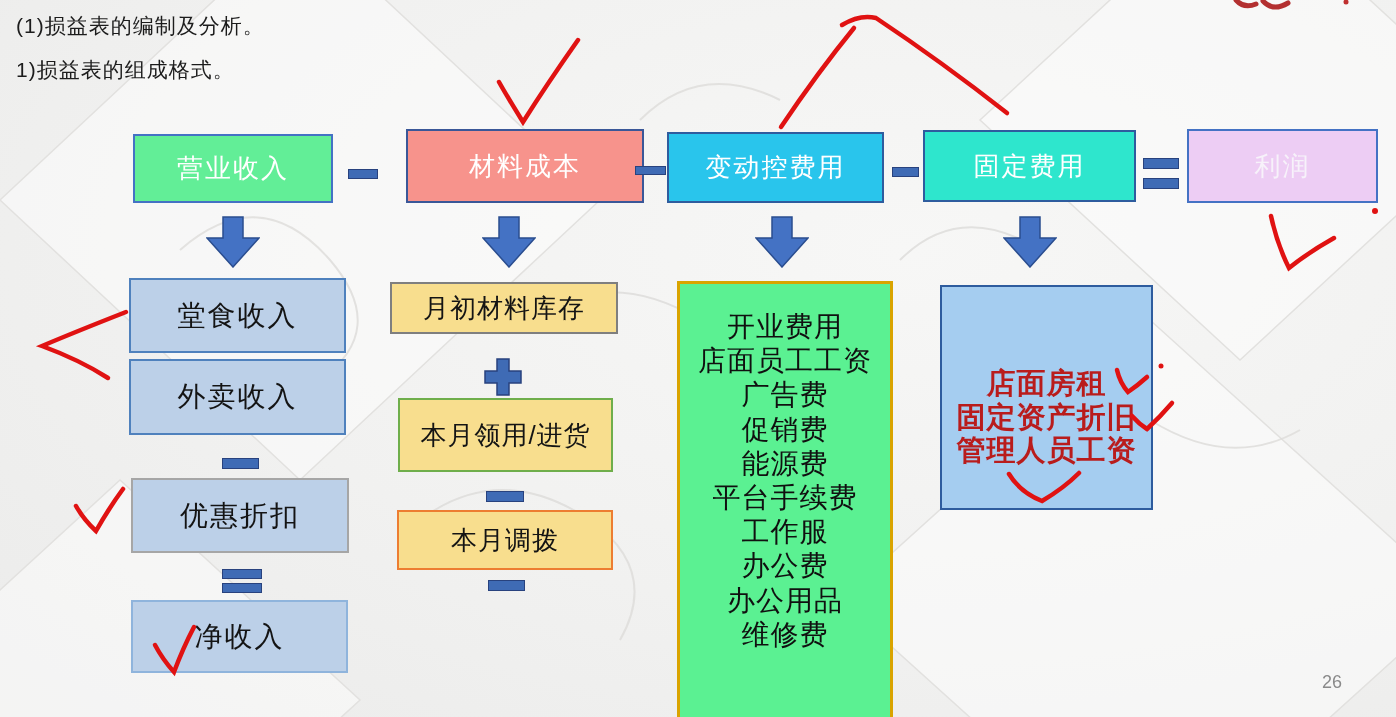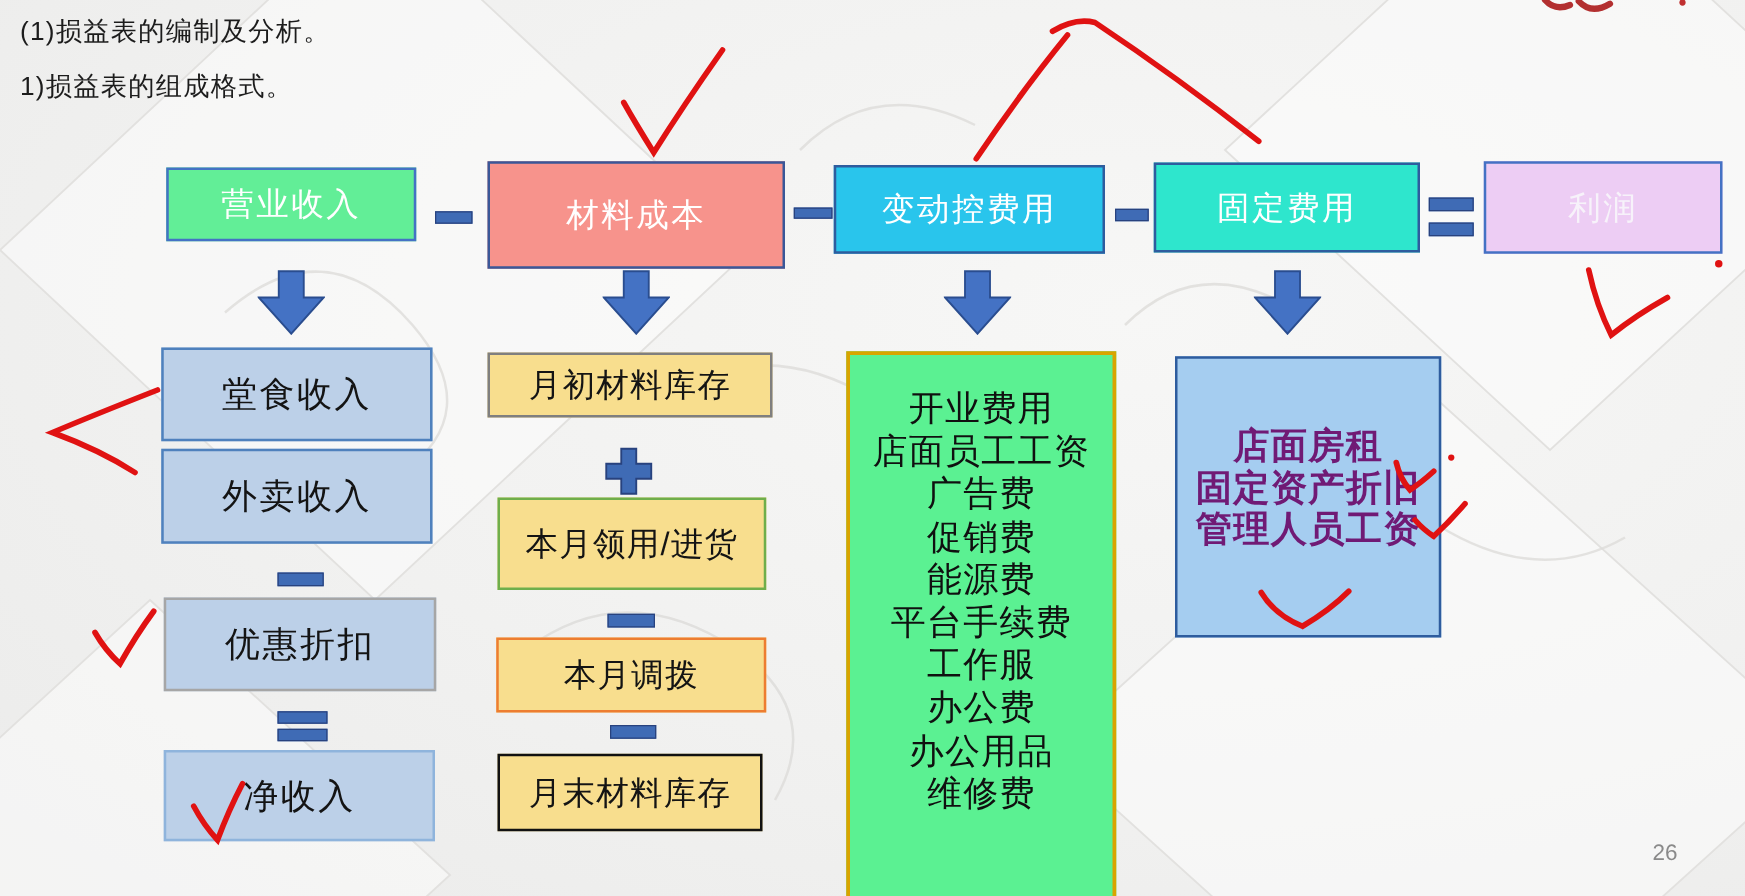--- a/index.html
+++ b/index.html
@@ -17,22 +17,22 @@
   
   .c2{background:#F8DE8E;color:#141414;font-size:26px;letter-spacing:1px;}
   .minus{position:absolute;background:#3F6BB5;border:1px solid #28427E;box-sizing:border-box;}
   .panel-green{
     position:absolute;left:677px;top:281px;width:216px;height:468px;box-sizing:border-box;
     background:#5BF192;border:3px solid #D9A400;color:#101010;
     font-size:28px;line-height:34.2px;text-align:center;padding-top:26px;letter-spacing:1px;
   }
   .panel-blue{
     position:absolute;left:940px;top:285px;width:213px;height:225px;box-sizing:border-box;
-    background:#A5CDF0;border:2px solid #2E5C9E;color:#701a75;font-weight:bold;
-    font-size:29px;line-height:33.5px;text-align:center;padding-top:54px;letter-spacing:1px;
+    background:#A5CDF0;border:2px solid #2E5C9E;color:#b91c1c;font-weight:bold;
+    font-size:29px;line-height:33.5px;text-align:center;padding-top:80px;letter-spacing:1px;
   }
   .title{
     position:absolute;left:16px;top:4px;color:#1c1c1c;font-size:21px;line-height:44px;letter-spacing:1px;
   }
   .pagenum{position:absolute;left:1322px;top:672px;color:#8a8a8a;font-size:18px;}
   svg.overlay{position:absolute;left:0;top:0;pointer-events:none;}
 </style>
 </head>
 <body>
 
@@ -53,26 +53,26 @@
       <path d="M1150,420 Q1230,470 1300,430"></path>
       <path d="M640,120 Q700,60 780,100"></path>
     </g>
   </svg>
 
   <div class="title">
     <div>(1)损益表的编制及分析。</div>
     <div>1)损益表的组成格式。</div>
   </div>
 
-  <div class="box fr" style="left:133px;top:134px;width:200px;height:59px;background:#62EE97;border-color:#4472C4;">
+  <div class="box fr" style="left:133px;top:134px;width:200px;height:69px;background:#62EE97;border-color:#4472C4;">
     <span>营业收入</span>
   </div>
   <div class="minus" style="left:348px;top:169px;width:30px;height:10px;"></div>
 
-  <div class="box fr" style="left:390px;top:129px;width:238px;height:86px;background:#F7938C;border-color:#3A5798;">
+  <div class="box fr" style="left:406px;top:129px;width:238px;height:74px;background:#F7938C;border-color:#3A5798;">
     <span>材料成本</span>
   </div>
   <div class="minus" style="left:635px;top:166px;width:31px;height:9px;"></div>
 
   <div class="box fr" style="left:667px;top:132px;width:217px;height:71px;background:#29C5EC;border-color:#2E5C9E;font-family:Liberation Mono, monospace;">
     <span>变动控费用</span>
   </div>
   <div class="minus" style="left:892px;top:167px;width:27px;height:10px;"></div>
 
   <div class="box fr" style="left:923px;top:130px;width:213px;height:72px;background:#2EE6CD;border-color:#2E5C9E;">
@@ -121,23 +121,20 @@
     <path d="M14 2 h12 v12 h12 v12 h-12 v12 h-12 v-12 H2 V14 h12 z" fill="#3F6BB5" stroke="#28427E" stroke-width="1.5"></path>
     </svg>
   <div class="box c2" style="left:398px;top:398px;width:215px;height:74px;border:2px solid #6FAE4B;">
     <span>本月领用/进货</span>
   </div>
   <div class="minus" style="left:486px;top:491px;width:38px;height:11px;"></div>
   <div class="box c2" style="left:397px;top:510px;width:216px;height:60px;border:2px solid #ED7D31;">
     <span>本月调拨</span>
   </div>
   <div class="minus" style="left:488px;top:580px;width:37px;height:11px;"></div>
-  <div class="box c2" style="left:398px;top:603px;width:212px;height:62px;border:2px solid #111111;">
-    <span>月末材料库存</span>
-  </div>
 
   <div class="panel-green">
     <div>开业费用</div>
     <div>店面员工工资</div>
     <div>广告费</div>
     <div>促销费</div>
     <div>能源费</div>
     <div>平台手续费</div>
     <div>工作服</div>
     <div>办公费</div>

